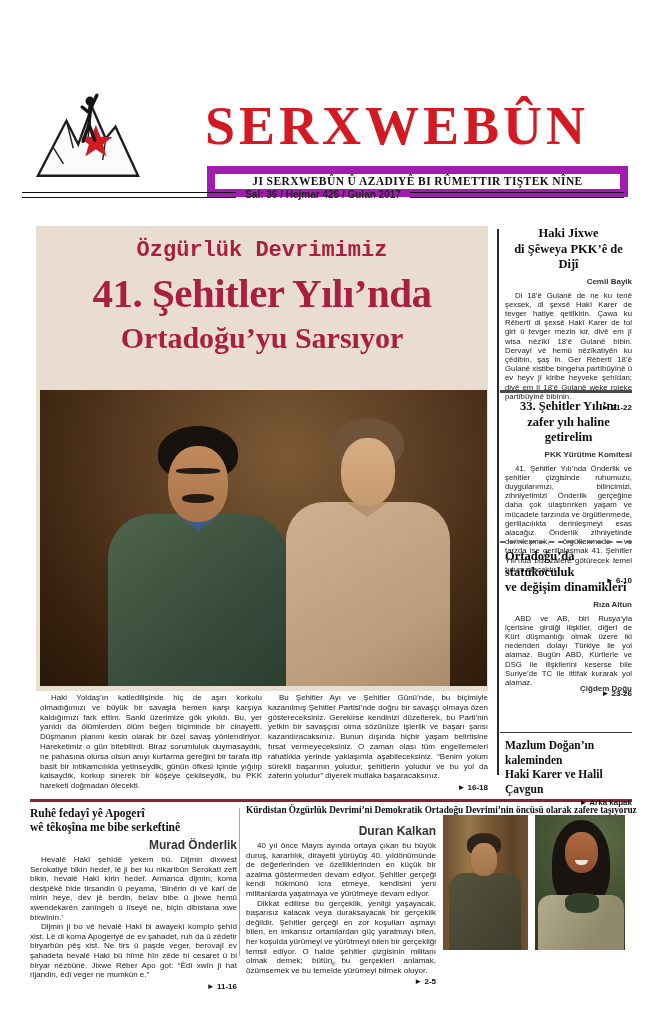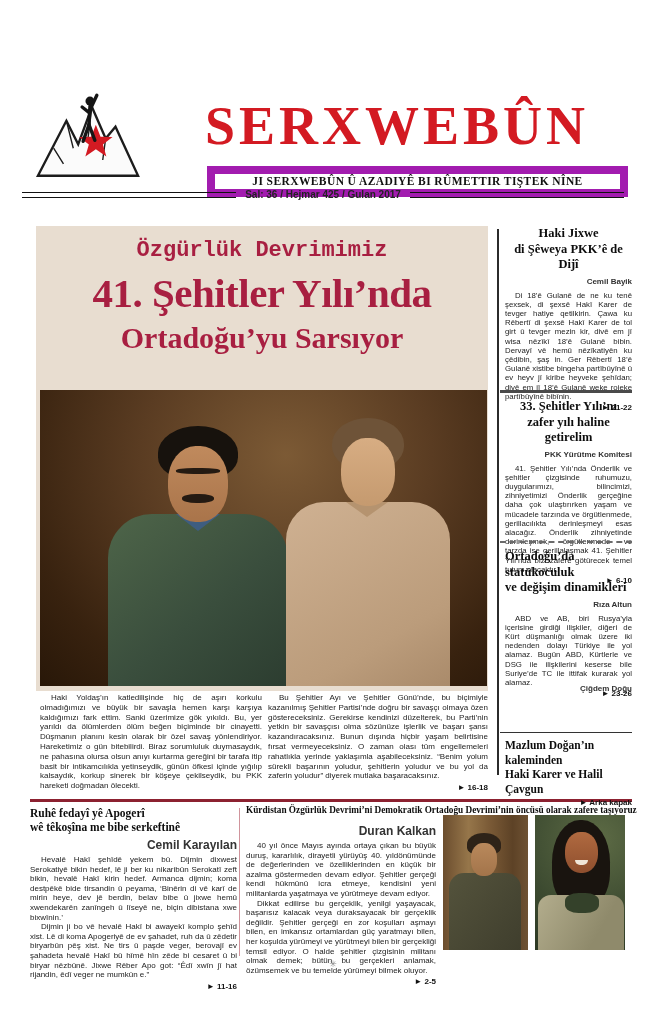--- a/index.html
+++ b/index.html
@@ -206,21 +206,21 @@
       <span>Haki Karer ve Halil Çavgun</span>
     </div>
     <div class="sb-ref">► Arka kapak</div>
   </div>
 
   <div class="abs bl">
     <div class="bl-title">
       <span>Ruhê fedayî yê Apogerî</span>
       <span>wê têkoşîna me bibe serkeftinê</span>
     </div>
-    <div class="by">Cemil Karayılan</div>
+    <div class="by">Murad Önderlik</div>
     <div class="small-body">
       <p>Hevalê Hakî şehîdê yekem bû. Dijmin dixwest Serokatiyê bikin hedef, lê ji ber ku nikaribûn Serokatî zeft bikin, hevalê Hakî kirin hedef. Armanca dijmin; koma destpêkê bide tirsandin û peyama, ‘Binêrin di vê karî de mirin heye, dev jê berdin, belav bibe û jixwe hemû xwendekarên zanîngeh û lîseyê ne, biçin dibistana xwe bixwînin.’</p>
       <p>Dijmin ji bo vê hevalê Hakî bi awayekî komplo şehîd xist. Lê di koma Apogeriyê de ev şahadet, ruh da û zêdetir biryarbûn pêş xist. Ne tirs û paşde veger, berovajî ev şahadeta hevalê Hakî bû hîmê hîn zêde bi cesaret û bi biryar nêzbûnê. Jixwe Rêber Apo got: “Êdî xwîn jî hat rijandin, êdî veger ne mumkûn e.”</p>
     </div>
     <div class="sb-ref">► 11-16</div>
   </div>
 
   <div class="abs bc-title">Kürdistan Özgürlük Devrimi’ni Demokratik Ortadoğu Devrimi’nin öncüsü olarak zafere taşıyoruz</div>
   <div class="abs bc">
     <div class="by">Duran Kalkan</div>

